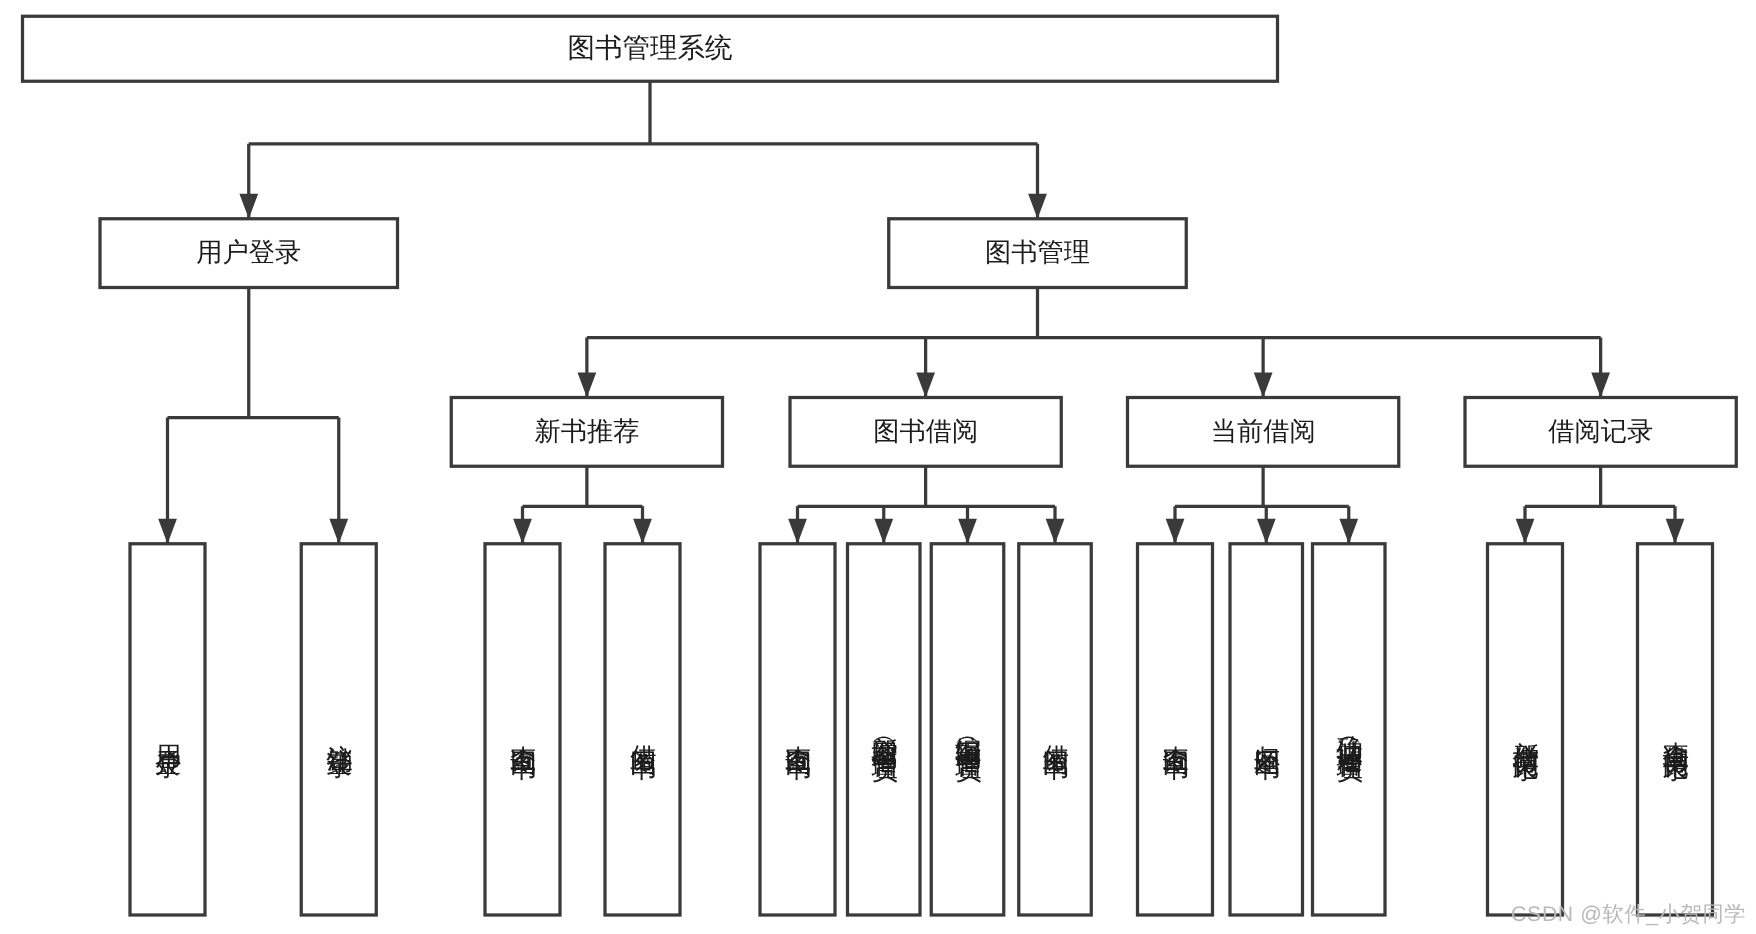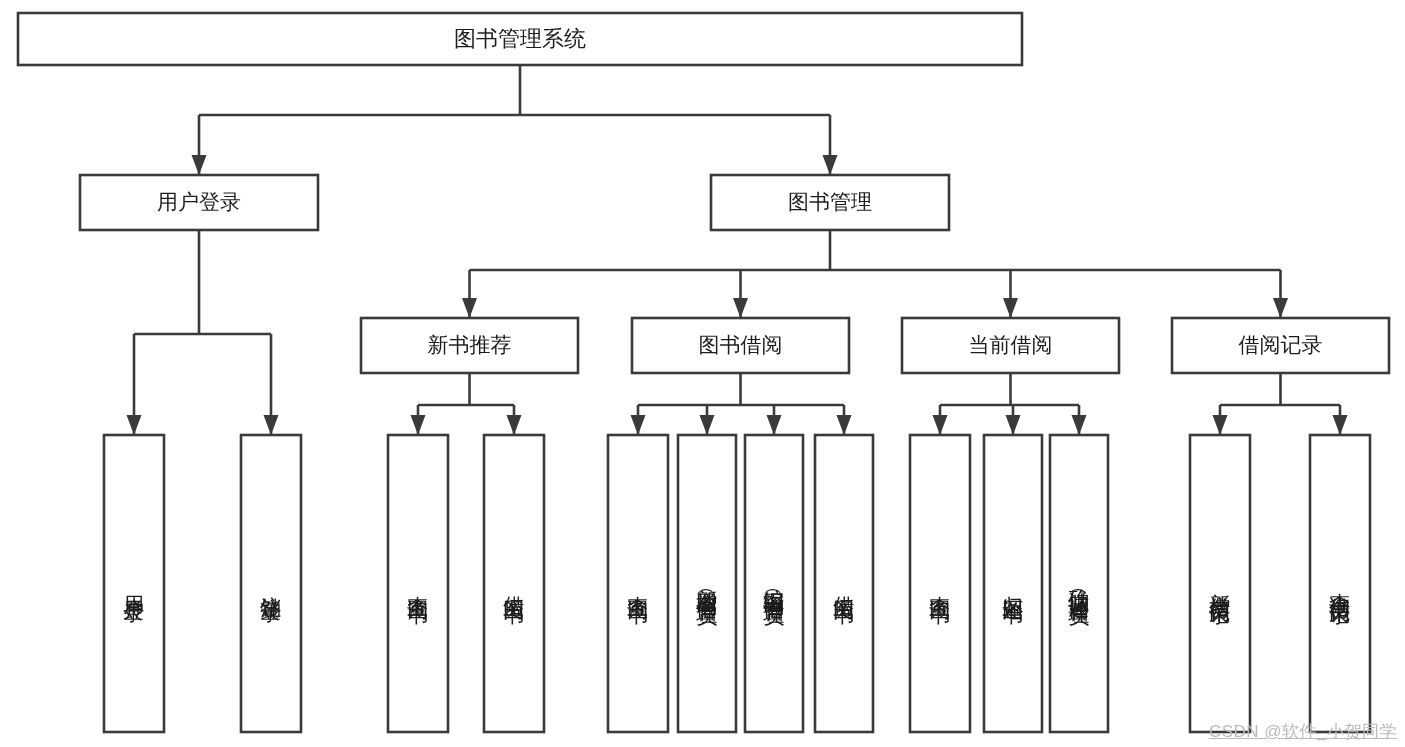--- a/index.html
+++ b/index.html
@@ -74,21 +74,20 @@
   }
   .watermark {
     position: absolute;
     right: 8px;
     bottom: 4px;
     font-family: "Liberation Sans", "DejaVu Sans", sans-serif;
     font-size: 17px;
     color: #b9b9b9;
     letter-spacing: 0.5px;
     white-space: nowrap;
-    text-decoration: underline;
   }
 </style>
 </head>
 <body>
 
 <div id="diagram-root">
   <svg class="diagram" viewBox="0 0 1405 747">
     <g id="edge-layer">
         <line x1="520" y1="65" x2="520" y2="115" class="connector"></line>
         <line x1="199" y1="115" x2="830" y2="115" class="connector"></line>

